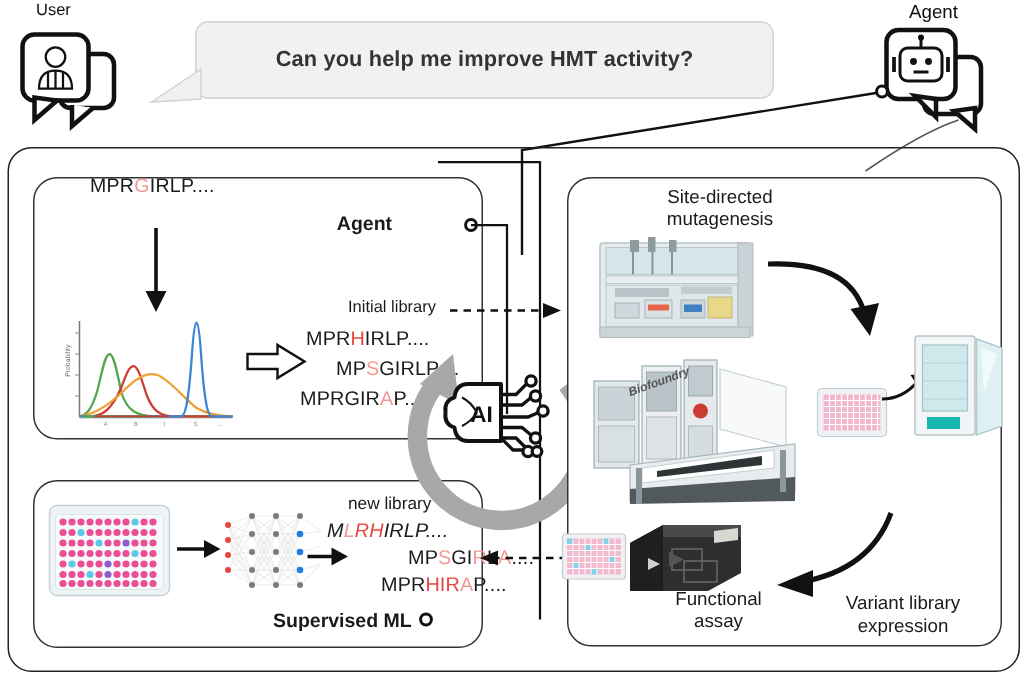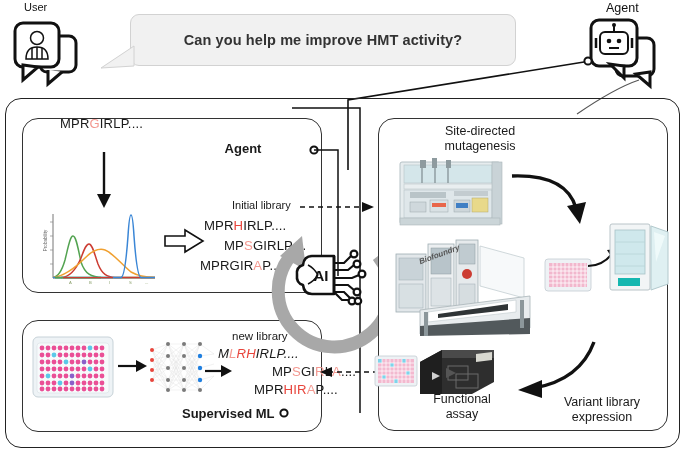--- a/index.html
+++ b/index.html
@@ -42,21 +42,21 @@
 
   #new-library-label{left:232px;top:330px;font-size:11.5px;}
   #seq-n1{left:218px;top:346px;font-style:italic;}
   #seq-n2{left:232px;top:364px;margin-left:40px;}
   #seq-n3{left:222px;top:382px;margin-left:32px;}
 
   #supervised-ml-title{left:182px;top:406px;font-size:13px;font-weight:bold;}
 
   #sdm-title{left:410px;top:124px;width:140px;font-size:12.5px;line-height:15px;text-align:center;}
   #vle-title{left:546px;top:395px;width:112px;font-size:12.5px;line-height:15px;text-align:center;}
-  #fa-title{left:412px;top:392px;width:100px;font-size:12.5px;line-height:15px;text-align:center;}
+  #fa-title{left:429px;top:392px;width:100px;font-size:12.5px;line-height:15px;text-align:center;}
   #biofoundry-label{left:418px;top:250px;font-size:8px;font-style:italic;font-weight:bold;
                     color:#555;transform:rotate(-20deg);}
 
   
   #dist-chart{left:43px;top:212px;width:115px;height:78px;}
   #chart-ylabel{position:absolute;left:-25px;top:26px;width:54px;font-size:4.6px;color:#666;
                 transform:rotate(-90deg);text-align:center;}
   .tick-lbl{position:absolute;font-size:4.2px;color:#8aa06a;}
 
   

